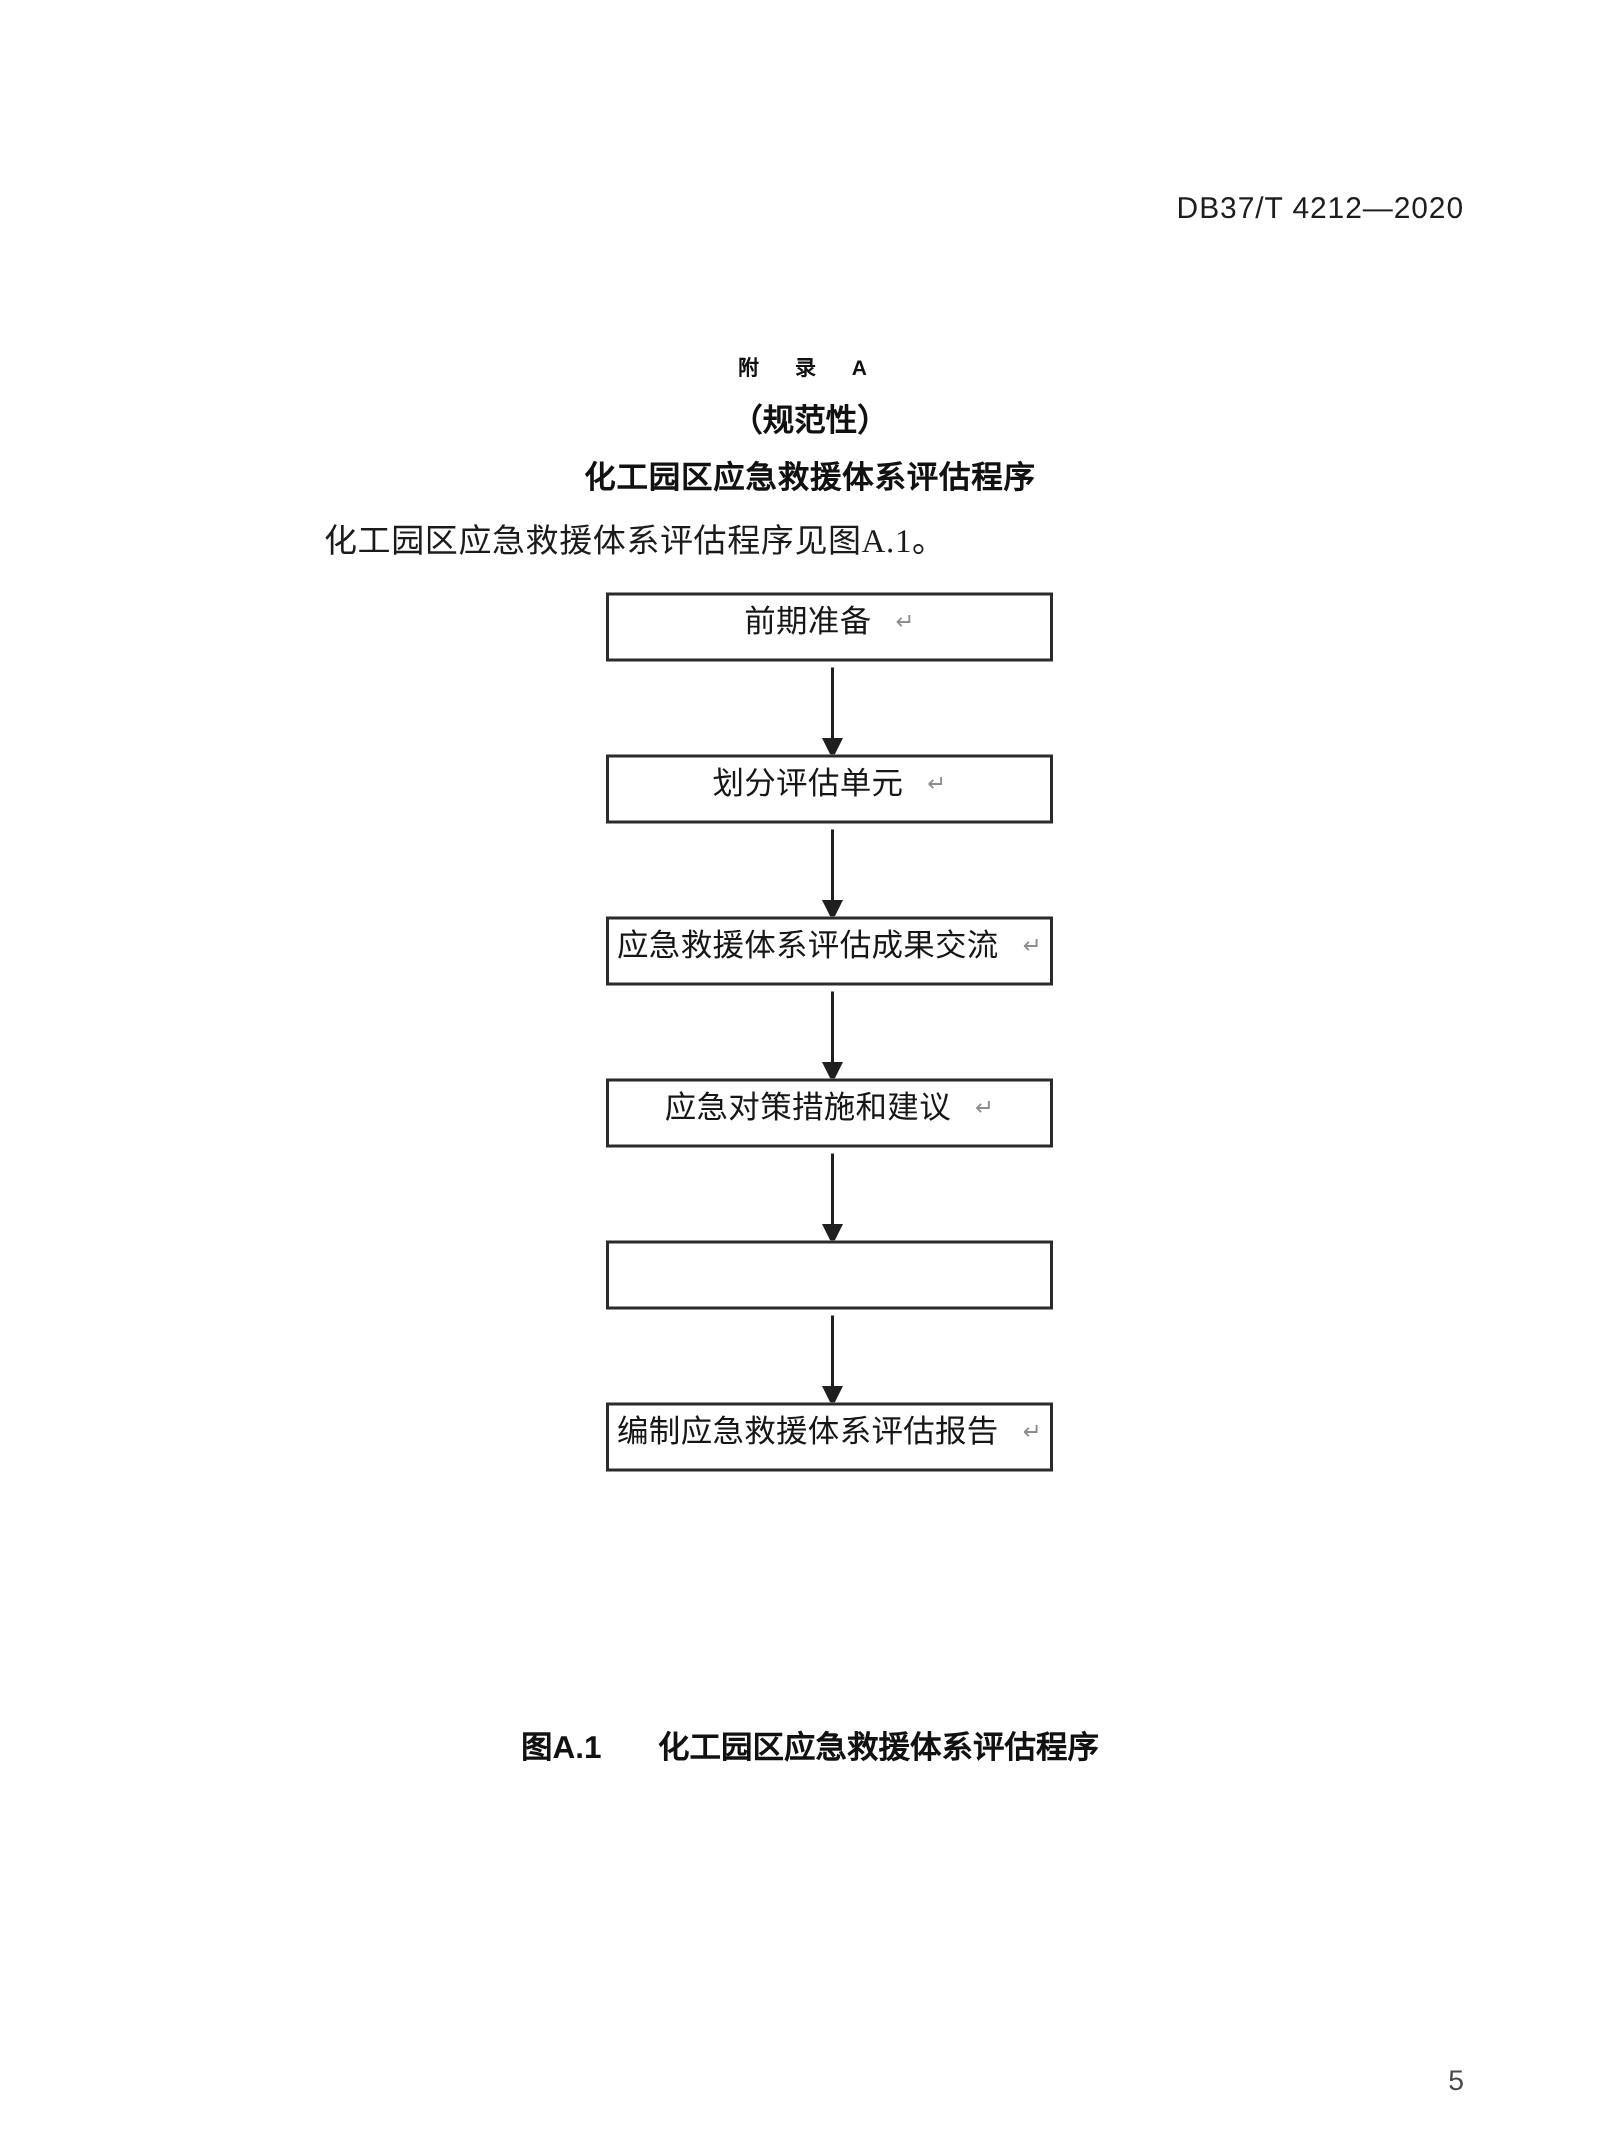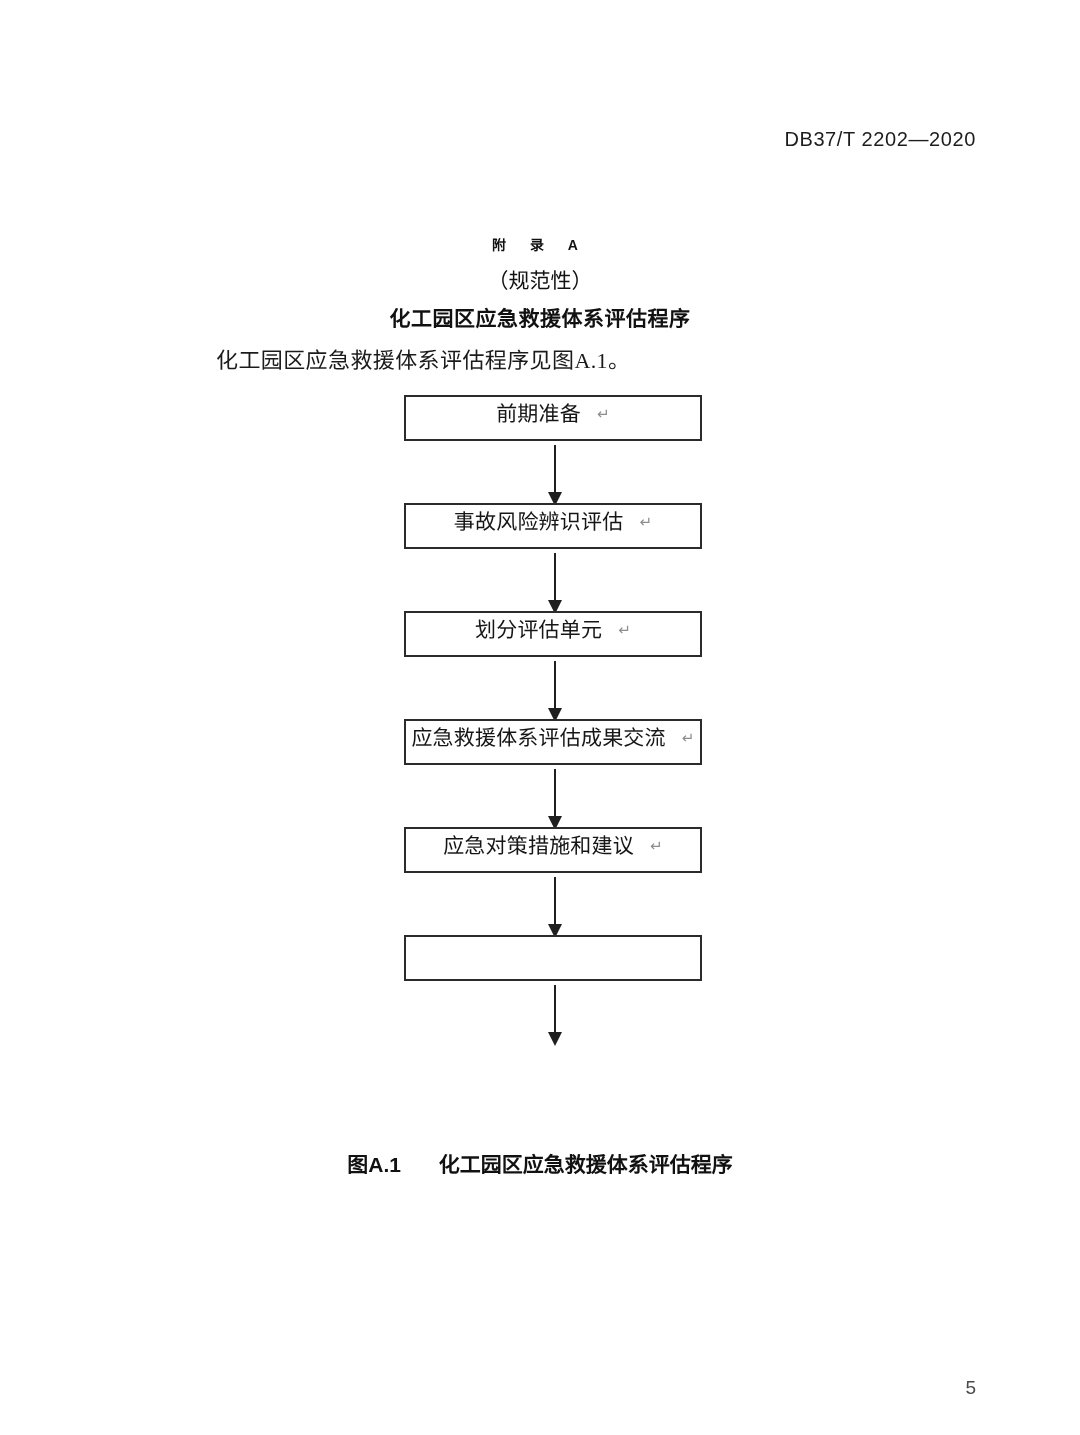--- a/index.html
+++ b/index.html
@@ -42,21 +42,21 @@
     font-family: "Liberation Sans", "DejaVu Sans", sans-serif;
     font-size: 14px;
     font-weight: bold;
     letter-spacing: 10px;
     color: #111111;
     line-height: 34px;
   }
   .annex-kind {
     font-family: "Liberation Sans", "DejaVu Sans", sans-serif;
     font-size: 21px;
-    font-weight: normal;
+    font-weight: bold;
     color: #111111;
     line-height: 34px;
     margin-top: 2px;
   }
   .annex-heading {
     font-family: "Liberation Sans", "DejaVu Sans", sans-serif;
     font-size: 21px;
     font-weight: bold;
     letter-spacing: 0.5px;
     color: #111111;
@@ -178,21 +178,21 @@
     bottom: 36px;
     right: 104px;
     font-family: "Liberation Sans", "DejaVu Sans", sans-serif;
     font-size: 19px;
     color: #4a4a4a;
   }
 </style>
 </head>
 <body>
 
-<div class="page-header">DB37/T 2202—2020</div>
+<div class="page-header">DB37/T 4212—2020</div>
 
 <div class="annex-title-block">
   <div class="annex-label">附 录 A</div>
   <div class="annex-kind">（规范性）</div>
   <div class="annex-heading">化工园区应急救援体系评估程序</div>
 </div>
 
 <div class="body-paragraph">化工园区应急救援体系评估程序见图A.1。</div>
 
 <div class="flowchart">
@@ -201,30 +201,20 @@
     <div class="flow-node-inner">
       <span class="flow-node-label">前期准备</span>
       <span class="pilcrow">↵</span>
     </div>
     <div class="connector">
       <div class="stem"></div>
       <div class="head"></div>
     </div>
   </div>
 
-  <div class="flow-node">
-    <div class="flow-node-inner">
-      <span class="flow-node-label">事故风险辨识评估</span>
-      <span class="pilcrow">↵</span>
-    </div>
-    <div class="connector">
-      <div class="stem"></div>
-      <div class="head"></div>
-    </div>
-  </div>
 
   <div class="flow-node">
     <div class="flow-node-inner">
       <span class="flow-node-label">划分评估单元</span>
       <span class="pilcrow">↵</span>
     </div>
     <div class="connector">
       <div class="stem"></div>
       <div class="head"></div>
     </div>
@@ -252,20 +242,26 @@
     </div>
   </div>
 
   <div class="flow-node">
     <div class="connector">
       <div class="stem"></div>
       <div class="head"></div>
     </div>
   </div>
 
+  <div class="flow-node">
+    <div class="flow-node-inner">
+      <span class="flow-node-label">编制应急救援体系评估报告</span>
+      <span class="pilcrow">↵</span>
+    </div>
+  </div>
 
 </div>
 
 <div class="figure-caption">
   <span class="cap-num">图A.1</span>
   <span class="cap-gap"></span>
   <span class="cap-text">化工园区应急救援体系评估程序</span>
 </div>
 
 <div class="page-number">5</div>

